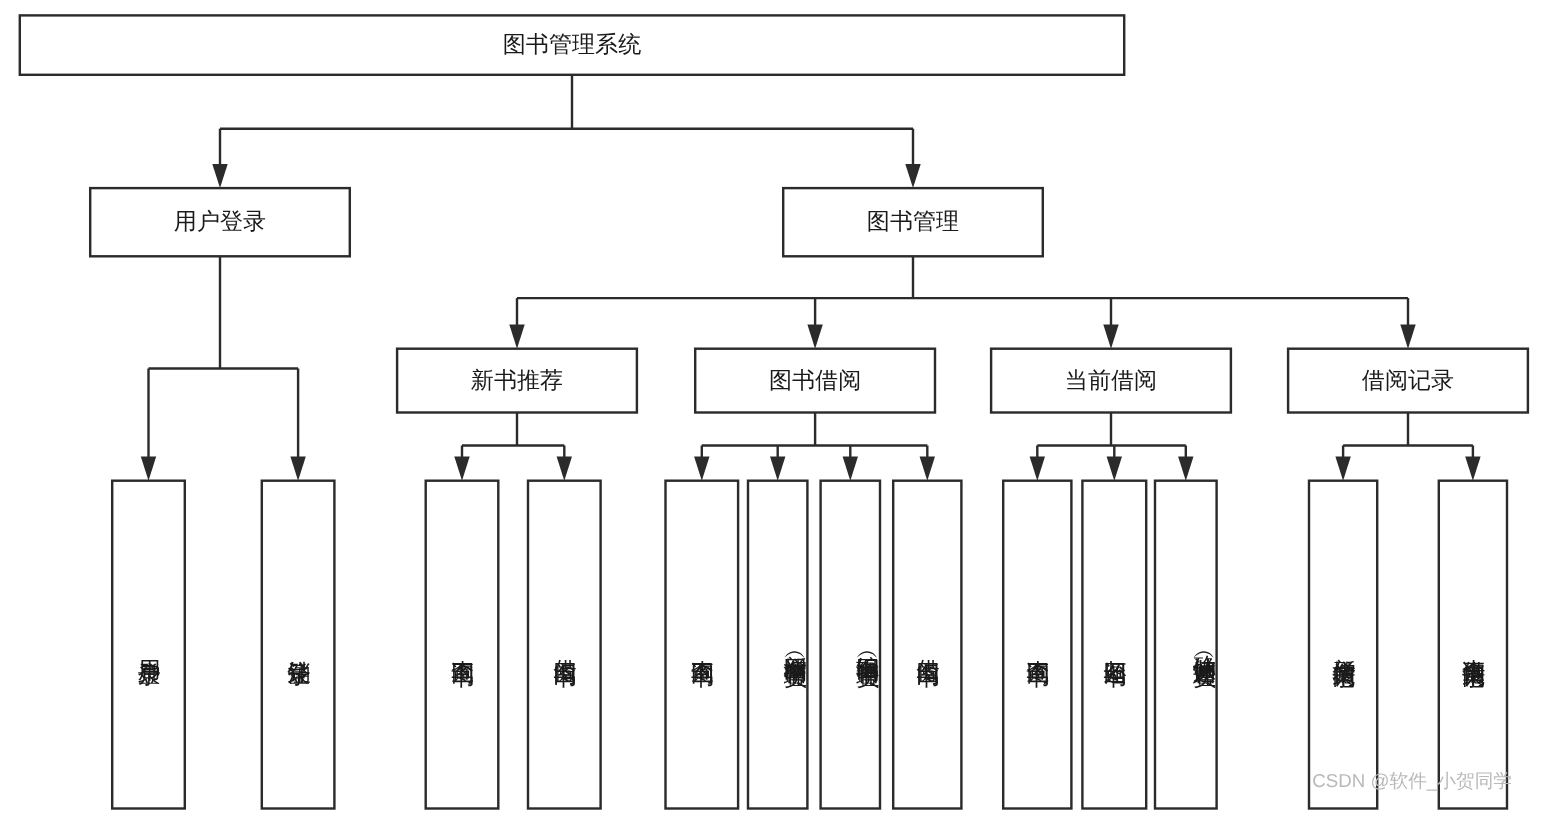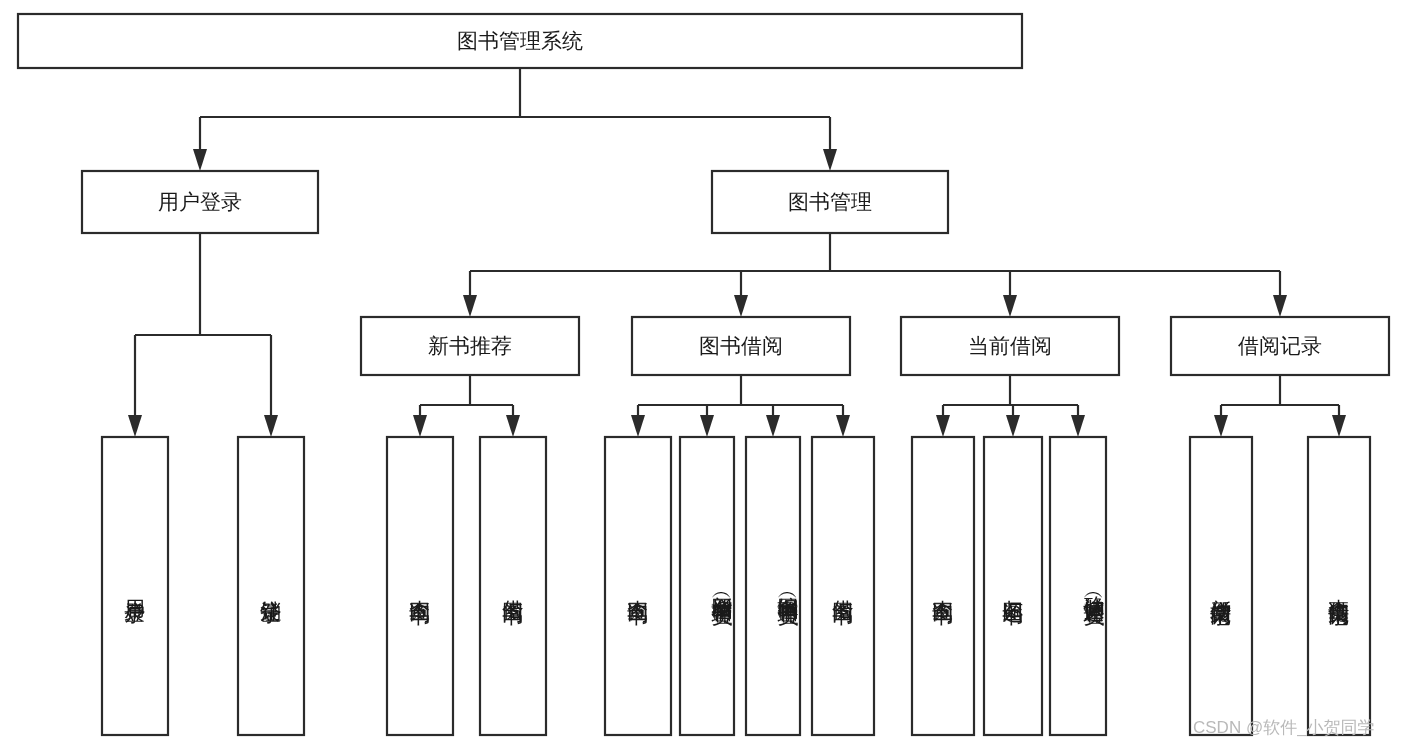--- a/index.html
+++ b/index.html
@@ -177,15 +177,15 @@
       <div class="vlabel" style="left: 680px; top: 443px; width: 54px; height: 286px;">新增图书（管理员）</div>
       <div class="vlabel" style="left: 746px; top: 443px; width: 54px; height: 286px;">编辑图书（管理员）</div>
       <div class="vlabel center" style="left: 812px; top: 443px; width: 62px; height: 286px;">借阅图书</div>
       <div class="vlabel center" style="left: 912px; top: 443px; width: 62px; height: 286px;">查询图书</div>
       <div class="vlabel center" style="left: 984px; top: 443px; width: 58px; height: 286px;">归还图书</div>
       <div class="vlabel" style="left: 1050px; top: 443px; width: 56px; height: 286px;">确认归还（管理员）</div>
       <div class="vlabel center" style="left: 1190px; top: 443px; width: 62px; height: 286px;">新增借阅记录</div>
       <div class="vlabel center" style="left: 1308px; top: 443px; width: 62px; height: 286px;">查询借阅记录</div>
     </div>
 
-  <div class="watermark" style="left:1193px; top:716px;">CSDN @软件_小贺同学</div>
+  <div class="watermark" style="left:1193px; top:698px;">CSDN @软件_小贺同学</div>
 
 </div>
 
 </body></html>

